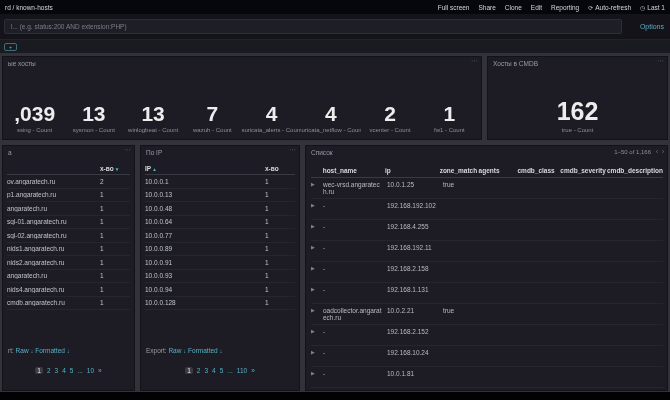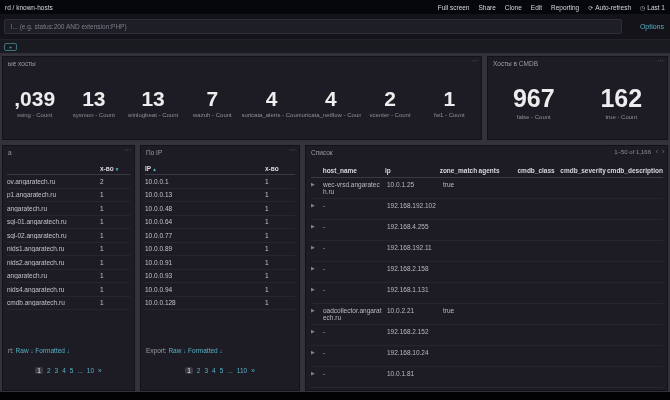--- a/index.html
+++ b/index.html
@@ -30,21 +30,21 @@
   .dash { position:absolute; top:53px; left:0; right:0; bottom:8px; background:#33323a; }
   .bottombar { position:absolute; left:0; right:0; bottom:0; height:8px; background:#020205; }
 
   
   .panel { position:absolute; background:#1d1c24; border:1px solid #121218; }
   .panel-title { position:absolute; top:3px; left:5px; font-size:6.5px; color:#9a9ca6; white-space:nowrap; }
   .panel-menu { position:absolute; top:0px; right:3px; font-size:7px; color:#6d6f7a; cursor:pointer; }
 
   
   .metrics-row { position:absolute; left:2px; right:2px; top:16px; bottom:6px; display:flex; }
-  .metric { flex:1; display:flex; flex-direction:column; align-items:center; justify-content:center; overflow:hidden; }
+  .metric { flex:1; display:flex; flex-direction:column; align-items:center; justify-content:flex-end; overflow:hidden; }
   .metric-value { font-size:21px; font-weight:bold; color:#eceded; line-height:1; white-space:nowrap; }
   .metric-label { font-size:6px; color:#8d8f99; margin-top:3px; white-space:nowrap; }
   .cmdb .metric-value { font-size:25px; }
 
   
   .mini-table { position:absolute; left:4px; right:4px; top:16px; font-size:6.5px; color:#c2c4cc; }
   .mt-header { display:flex; font-weight:bold; color:#d7d8de; border-bottom:1px solid #3a3a44;
                height:13px; align-items:center; }
   .mt-row { display:flex; border-bottom:1px solid #26262f; height:13.5px; align-items:center; }
   .mt-col1 { flex:1; overflow:hidden; white-space:nowrap; }
@@ -147,24 +147,20 @@
         <span class="metric-label">fw1 - Count</span>
       </div>
     </div>
   </div>
 
   <div class="panel cmdb" style="left:487px; top:56px; width:181px; height:84px;">
     <span class="panel-title">Хосты в CMDB</span>
     <span class="panel-menu">⋯</span>
     <div class="metrics-row">
       <div class="metric">
-        <span class="metric-value">967</span>
-        <span class="metric-label">false - Count</span>
-      </div>
-      <div class="metric">
         <span class="metric-value">162</span>
         <span class="metric-label">true - Count</span>
       </div>
     </div>
   </div>
 
   <div class="panel" style="left:2px; top:145px; width:133px; height:246px;">
     <span class="panel-title">а</span>
     <span class="panel-menu">⋯</span>
     <div class="mini-table">

